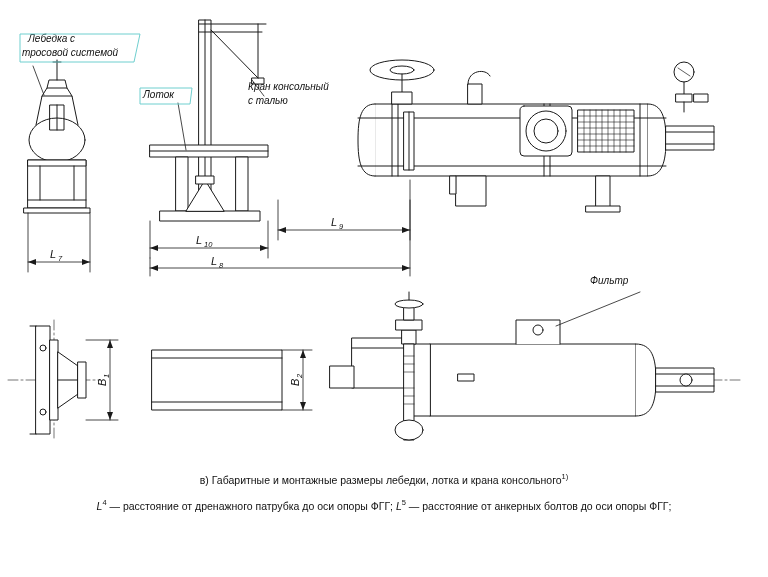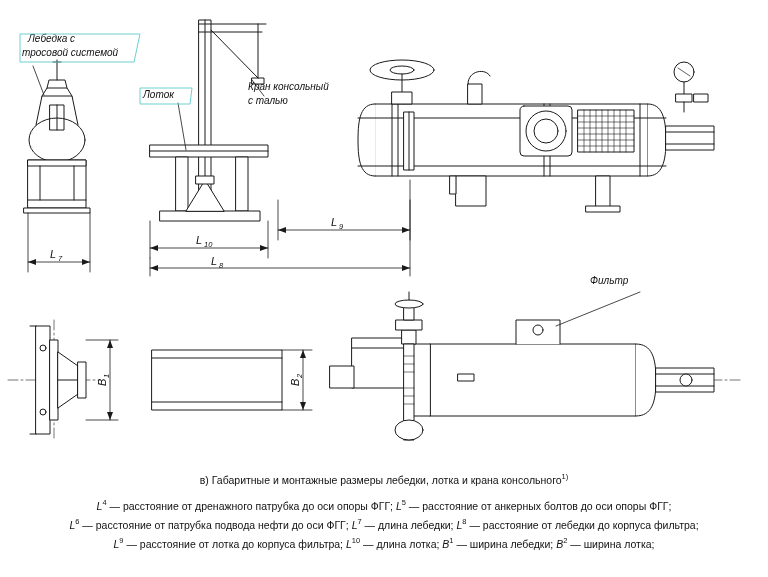--- a/index.html
+++ b/index.html
@@ -347,25 +347,14 @@
 </svg>
 
 <div class="caption-block">
   <div class="caption-main"><span>в) Габаритные и монтажные размеры лебедки, лотка и крана консольного</span><span class="sup">1)</span></div>
 
   <div class="legend">
     <div class="legend-line">
       <span class="ital">L</span><span class="sup">4</span> — расстояние от дренажного патрубка до оси опоры ФГГ;
       <span class="ital">L</span><span class="sup">5</span> — расстояние от анкерных болтов до оси опоры ФГГ;
     </div>
-    <div class="legend-line">
-      <span class="ital">L</span><span class="sup">6</span> — расстояние от патрубка подвода нефти до оси ФГГ;
-      <span class="ital">L</span><span class="sup">7</span> — длина лебедки;
-      <span class="ital">L</span><span class="sup">8</span> — расстояние от лебедки до корпуса фильтра;
-    </div>
-    <div class="legend-line">
-      <span class="ital">L</span><span class="sup">9</span> — расстояние от лотка до корпуса фильтра;
-      <span class="ital">L</span><span class="sup">10</span> — длина лотка;
-      <span class="ital">B</span><span class="sup">1</span> — ширина лебедки;
-      <span class="ital">B</span><span class="sup">2</span> — ширина лотка;
-    </div>
   </div>
 </div>
 
 </body></html>

